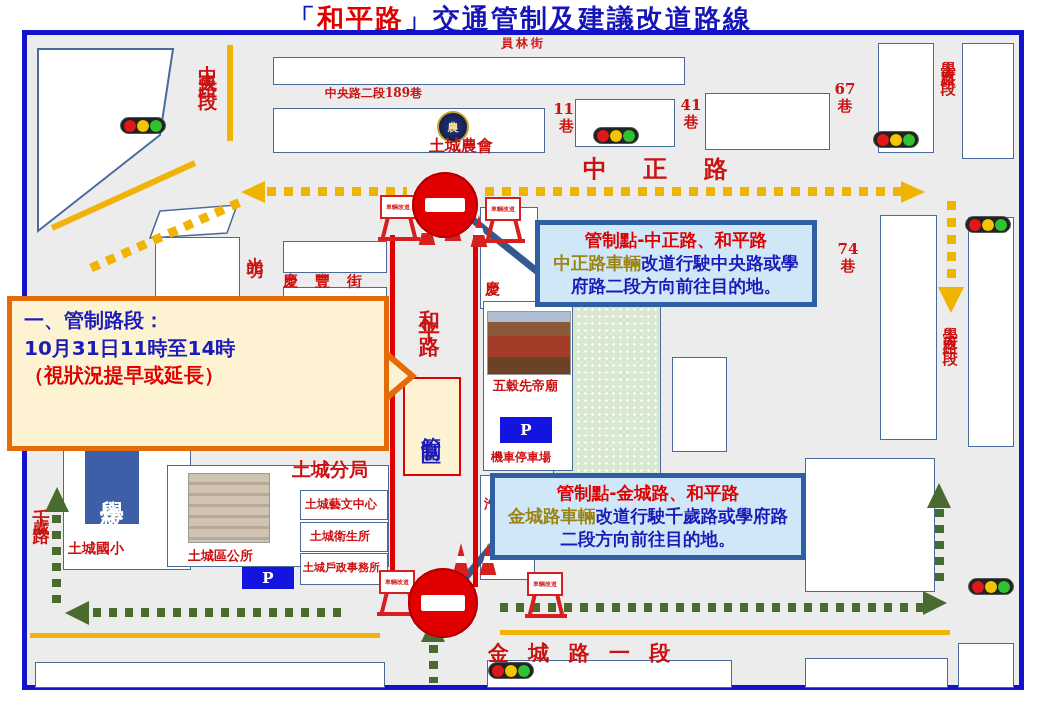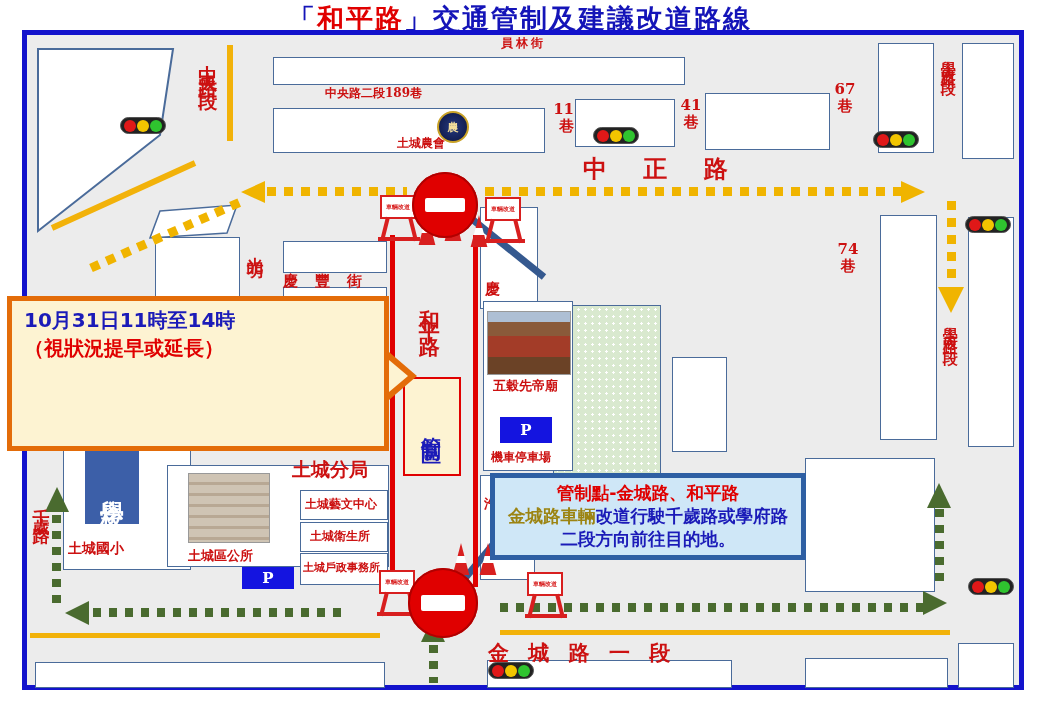--- a/index.html
+++ b/index.html
@@ -242,21 +242,21 @@
     <div class="rlbl vt" style="left:218px;top:208px;font-size:17px;letter-spacing:6px;">光明</div>
     <div class="rlbl" style="left:256px;top:238px;font-size:15px;letter-spacing:17px;">慶豐街</div>
     <div class="rlbl" style="left:458px;top:246px;font-size:15px;">慶</div>
     <div class="rlbl vt" style="left:390px;top:258px;font-size:21px;letter-spacing:13px;z-index:5;">和平路</div>
     <div class="rlbl vt" style="left:4px;top:460px;font-size:17px;letter-spacing:9px;z-index:5;">千歲路</div>
     <div class="rlbl" style="left:461px;top:606px;font-size:21px;letter-spacing:6px;">金 城 路 一 段</div>
 
     <div class="logo-farm" style="left:410px;top:76px;width:28px;height:28px;">
         <span>農</span>
       </div>
-    <div class="rlbl" style="left:370px;top:102px;font-size:12px;">土城農會</div>
+    <div class="rlbl" style="left:402px;top:102px;font-size:16px;">土城農會</div>
 
     <div class="photo-temple" style="left:460px;top:276px;width:82px;height:62px;"></div>
     <div class="rlbl" style="left:466px;top:344px;font-size:13px;">五穀先帝廟</div>
     <div class="psign" style="left:473px;top:382px;width:52px;height:26px;">
         <span>P</span>
       </div>
     <div class="rlbl" style="left:464px;top:416px;font-size:12px;">機車停車場</div>
     <div class="rlbl" style="left:457px;top:462px;font-size:13px;">汽</div>
 
     <div class="rlbl" style="left:265px;top:424px;font-size:19px;z-index:5;">土城分局</div>
@@ -267,27 +267,32 @@
     <div class="schoolbox vt" style="left:58px;top:413px;width:54px;height:76px;letter-spacing:6px;">
         <span>學校</span>
       </div>
     <div class="rlbl" style="left:41px;top:505px;font-size:14px;">土城國小</div>
     <div class="photo-office" style="left:161px;top:438px;width:80px;height:68px;"></div>
     <div class="rlbl" style="left:161px;top:514px;font-size:13px;">土城區公所</div>
     <div class="psign" style="left:215px;top:532px;width:52px;height:22px;">
         <span>P</span>
       </div>
 
+    <div class="co-blue" style="left:508px;top:185px;width:282px;z-index:20;">
+      <div class="t">管制點-中正路、和平路</div>
+      <div><span class="road">中正路車輛</span><span class="body">改道行駛中央路或學府路二段方向前往目的地。</span></div>
+    </div>
 
     <div class="co-blue" style="left:463px;top:438px;width:316px;z-index:20;">
       <div class="t">管制點-金城路、和平路</div>
       <div><span class="road">金城路車輛</span><span class="body">改道行駛千歲路或學府路二段方向前往目的地。</span></div>
     </div>
   </div>
 
   <div class="co-info">
+    <div>一、管制路段：</div>
     <div>10月31日11時至14時</div>
     <div class="red">（視狀況提早或延長）</div>
   </div>
   <div class="co-tip-o"></div>
   <div class="co-tip-i"></div>
 
 </div>
 
 </body></html>

